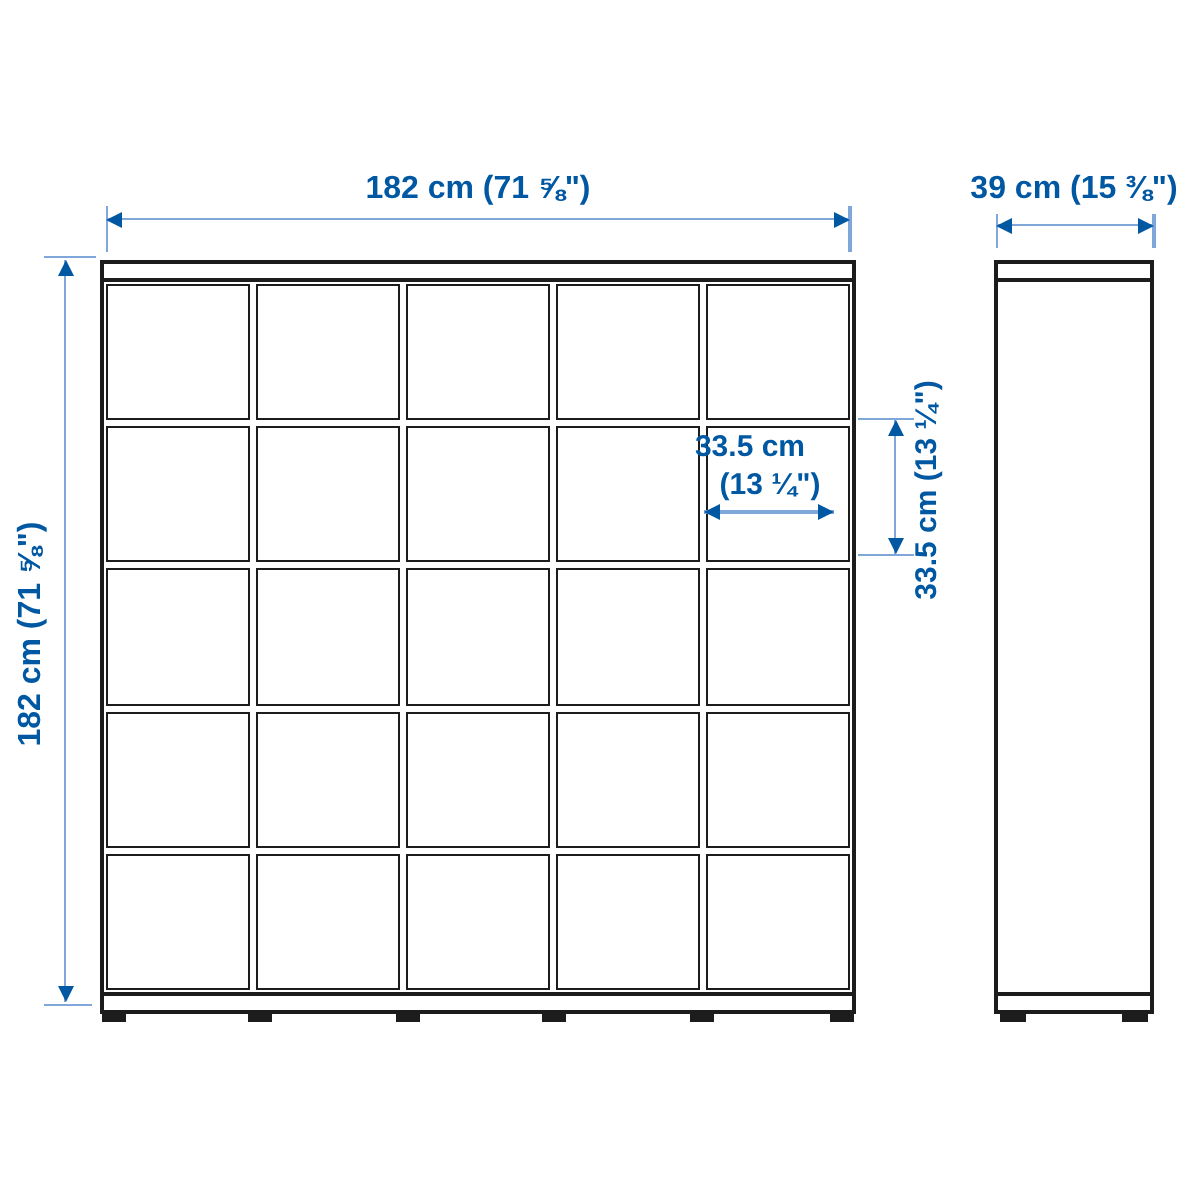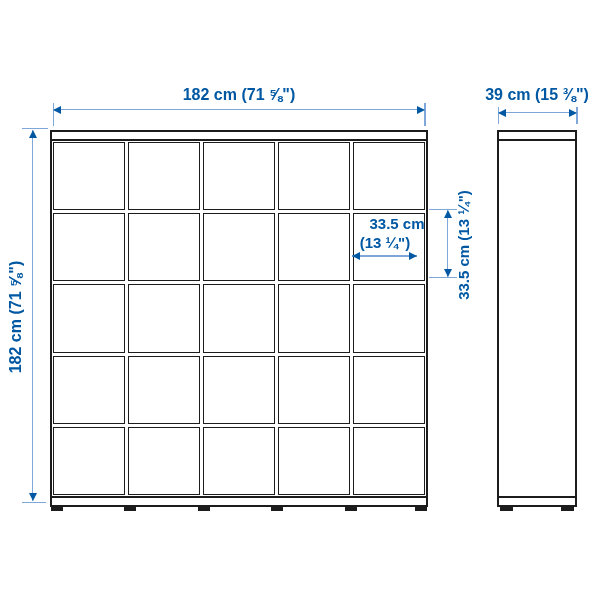--- a/index.html
+++ b/index.html
@@ -104,21 +104,21 @@
   <div class="arr arr-left" style="left:498px;top:108.5px;"></div>
   <div class="arr arr-right" style="left:569px;top:108.5px;"></div>
 
   <div class="dim-label rot" style="left:-133px;top:307px;width:300px;height:20px;">182 cm (71 ⅝")</div>
   <div class="dline" style="left:22px;top:127.5px;width:26px;height:1.5px;"></div>
   <div class="dline" style="left:22px;top:501.5px;width:24px;height:1.5px;"></div>
   <div class="dline" style="left:31.5px;top:130px;width:1.5px;height:371px;"></div>
   <div class="arr arr-up" style="left:28.5px;top:130px;"></div>
   <div class="arr arr-down" style="left:28.5px;top:493px;"></div>
 
-  <div class="dim-label small" style="left:357px;width:80px;top:215px;">33.5 cm</div>
+  <div class="dim-label small" style="left:335px;width:80px;top:215px;">33.5 cm</div>
   <div class="dim-label small" style="left:345px;width:80px;top:234px;">(13 ¼")</div>
   <div class="dline" style="left:352px;top:255px;width:65px;height:1.5px;"></div>
   <div class="arr arr-left" style="left:352px;top:252px;"></div>
   <div class="arr arr-right" style="left:409px;top:252px;"></div>
 
   <div class="dim-label small rot" style="left:344px;top:236px;width:240px;height:18px;">33.5 cm (13 ¼")</div>
   <div class="dline" style="left:429px;top:208.5px;width:28px;height:1.5px;"></div>
   <div class="dline" style="left:429px;top:276.5px;width:28px;height:1.5px;"></div>
   <div class="dline" style="left:446.5px;top:210px;width:1.5px;height:67px;"></div>
   <div class="arr arr-up" style="left:443.5px;top:210px;"></div>

